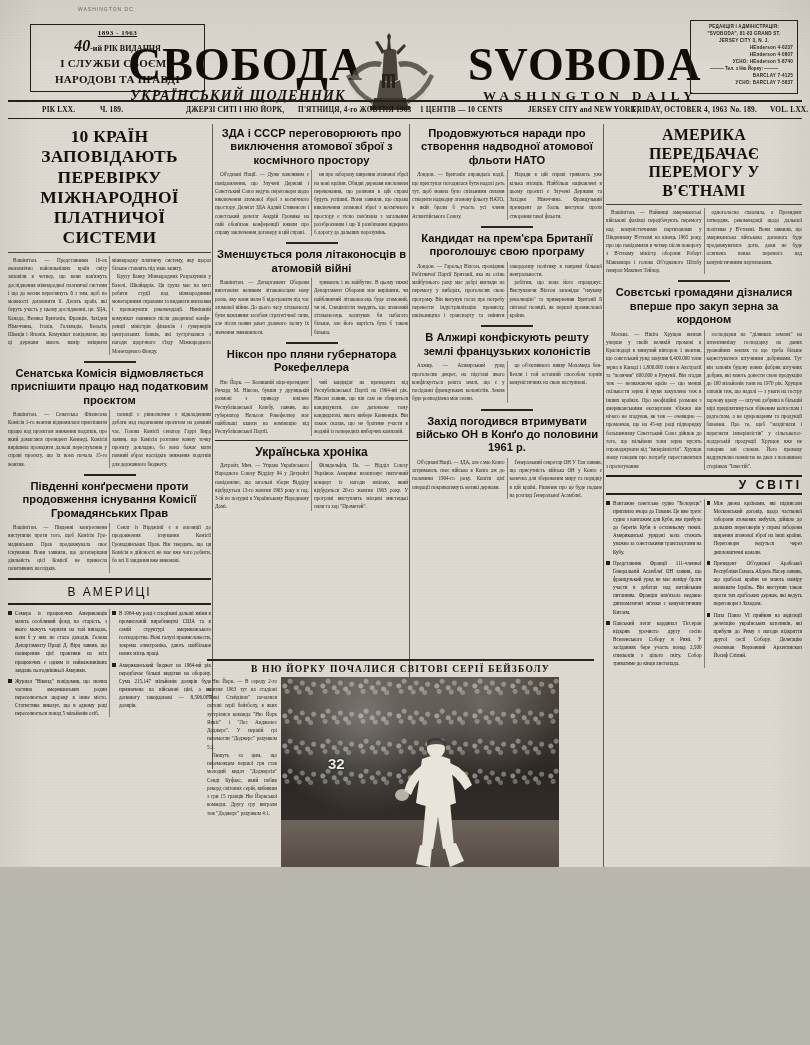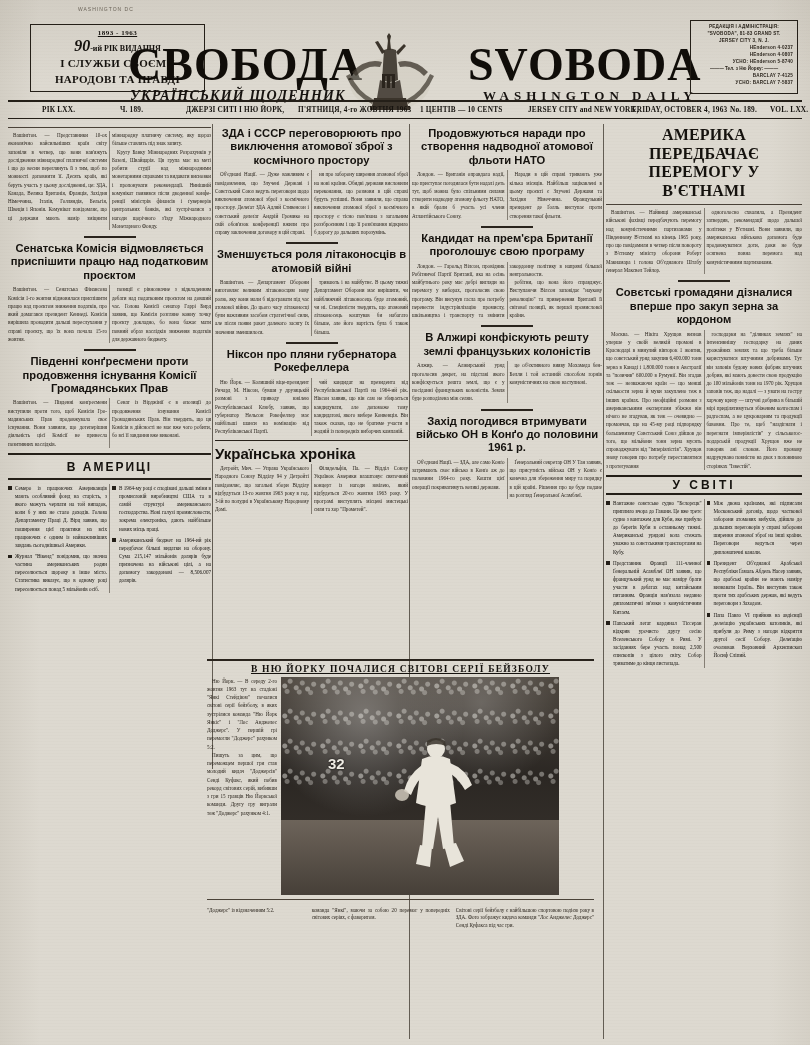--- a/index.html
+++ b/index.html
@@ -1,18 +1,18 @@
 <!DOCTYPE html>
 <html><head>
 <meta charset="utf-8">
 <style>
   html,body{margin:0;padding:0;background:#b9b6ae;}
   body{font-family:"Liberation Serif", serif;}
   #page{
-    position:relative;width:810px;height:1045px;margin:0 auto;
+    position:relative;width:810px;height:867px;margin:0 auto;
     background:#ddd9d0;
     background-image:
       linear-gradient(180deg, rgba(120,110,95,.10) 0%, rgba(255,255,255,0) 8%),
       linear-gradient(90deg, rgba(140,130,112,.12) 0%, rgba(255,255,255,0) 5%, rgba(255,255,255,0) 95%, rgba(140,130,112,.10) 100%);
     overflow:hidden;color:#15120e;
   }
   .paper-noise{position:absolute;inset:0;pointer-events:none;opacity:.35;
     background-image:repeating-linear-gradient(0deg, rgba(90,80,65,.05) 0 1px, rgba(255,255,255,0) 1px 3px);}
   
   .topmicro{position:absolute;top:6px;left:78px;font-size:5px;letter-spacing:1px;color:#6b6459;font-family:"Liberation Sans",sans-serif;}
@@ -55,28 +55,28 @@
         font-family:"Liberation Sans",sans-serif;}
   h1.big2{font-size:16px;}
   .hr-short{height:2px;background:#2a241d;width:52px;margin:6px auto 4px;}
   .hr-full{height:1.6px;background:#2a241d;margin:4px 0 3px;}
   .hr-thin{height:1px;background:#4a4238;margin:3px 0;}
   
   .txt{font-size:5.1px;line-height:1.62;text-align:justify;color:#2a241c;
        font-family:"Liberation Serif",serif;}
   .txt p{margin:0 0 0 0;text-indent:5px;}
   .two{column-count:2;column-gap:5px;column-rule:1px solid rgba(60,52,42,.55);}
-  .sec-title{text-align:center;font-weight:bold;font-size:12px;letter-spacing:2px;
+  .sec-title{text-align:center;font-weight:normal;font-size:12px;letter-spacing:2px;
      font-family:"Liberation Sans",sans-serif;margin:4px 0 3px;}
   .sec-bar{border-top:2px solid #241f18;border-bottom:2px solid #241f18;padding:1px 0;margin:5px 0 4px;}
-  .ukr-chronika{font-weight:bold;font-size:15px;margin:4px 0 2px;
+  .ukr-chronika{text-align:center;font-weight:bold;font-size:12px;margin:4px 0 2px;
     font-family:"Liberation Sans",sans-serif;}
   
   .photoblock{position:absolute;left:207px;top:655px;width:387px;height:284px;}
-  .photo-cap{font-size:9.5px;font-weight:bold;text-align:center;letter-spacing:1.2px;margin:0 0 3px;text-decoration:underline;}
+  .photo-cap{font-size:9.5px;font-weight:bold;text-align:center;letter-spacing:1.2px;margin:0 0 3px;}
   .photo{position:relative;width:278px;height:218px;margin-left:74px;overflow:hidden;
     background:#2e2a26;}
   .ph-sky{position:absolute;inset:0;
     background:
       radial-gradient(circle at 30% 18%, rgba(255,255,255,.30), rgba(255,255,255,0) 38%),
       radial-gradient(circle at 72% 12%, rgba(255,255,255,.22), rgba(255,255,255,0) 30%),
       linear-gradient(180deg,#4b443c 0%,#2b2723 45%,#3c3630 100%);}
   .ph-crowd{position:absolute;left:0;top:0;width:100%;height:52%;
     background-image:
       radial-gradient(circle at 10% 30%, rgba(230,228,222,.55) 0 2px, rgba(0,0,0,0) 3px),
@@ -90,39 +90,39 @@
       radial-gradient(circle at 78% 52%, rgba(230,228,222,.38) 0 2px, rgba(0,0,0,0) 3px);
     background-size:38px 30px;opacity:.9;}
   .ph-field{position:absolute;left:0;bottom:0;width:100%;height:34%;
     background:linear-gradient(180deg,#6d645a 0%,#463f38 100%);}
   .ph-player{position:absolute;left:40%;top:26%;width:86px;height:140px;}
   .ph-num{position:absolute;left:47px;top:78px;font-size:15px;font-weight:bold;color:#efece4;
     font-family:"Liberation Sans",sans-serif;text-shadow:0 0 2px #000;}
   .cap-under{font-size:5.1px;line-height:1.55;text-align:justify;margin-top:4px;color:#2a241c;}
   
   .svit{border-top:2px solid #241f18;border-bottom:2px solid #241f18;margin:5px 0 4px;padding:1px 0;
-    text-align:center;font-weight:bold;font-size:12px;letter-spacing:3px;font-family:"Liberation Sans",sans-serif;}
+    text-align:right;font-weight:bold;font-size:12px;letter-spacing:3px;font-family:"Liberation Sans",sans-serif;}
   .bullet-item{position:relative;padding-left:7px;font-size:5.1px;line-height:1.6;text-align:justify;margin-bottom:3px;}
   .bullet-item:before{content:"";position:absolute;left:0;top:2.5px;width:3.5px;height:3.5px;background:#241f18;}
   .amer-item{position:relative;padding-left:7px;font-size:5.1px;line-height:1.6;text-align:justify;margin-bottom:3px;}
   .amer-item:before{content:"";position:absolute;left:0;top:2.5px;width:3.5px;height:3.5px;background:#241f18;}
 </style>
 </head>
 <body>
 
 <div id="page">
   <div class="paper-noise"></div>
 
   <div class="topmicro">WASHINGTON DC</div>
 
   <div class="masthead">
 
     <div class="mh-box mh-left">
       <div class="yrs">1893 - 1963</div>
-      <div class="big"><span>90</span><small>-ий РІК ВИДАННЯ</small></div>
+      <div class="big"><span>40</span><small>-ий РІК ВИДАННЯ</small></div>
       <div class="ln">І СЛУЖБИ СВОЄМУ</div>
       <div class="ln">НАРОДОВІ ТА ПРАВДІ</div>
     </div>
 
     <div class="title t-left">СВОБОДА</div>
     <div class="sub s-left">УКРАЇНСЬКИЙ ЩОДЕННИК</div>
 
     <svg class="emblem" viewBox="0 0 120 82">
       <g fill="#3b342b">
         <ellipse cx="60" cy="52" rx="40" ry="26" fill="#cfc9bd" opacity=".45"></ellipse>
@@ -154,38 +154,39 @@
       <div class="r">УСНО: HEnderson 5-8740</div>
       <div class="sep">——— Тел. з Ню Йорку: ———</div>
       <div class="r">BARCLAY 7-4125</div>
       <div class="r">УСНО: BARCLAY 7-5837</div>
     </div>
   </div>
 
   <div class="rule" style="top:100px;height:2px;"></div>
   <div class="dateline">
     <span style="left:34px;">РІК LXX.</span>
-    <span style="left:112px;">Ч. 189.</span>
+    <span style="left:92px;">Ч. 189.</span>
     <span style="left:178px;">ДЖЕРЗІ СИТІ І НЮ ЙОРК,</span>
     <span style="left:290px;">П'ЯТНИЦЯ, 4-го ЖОВТНЯ 1963</span>
     <span style="left:412px;">1 ЦЕНТІВ — 10 CENTS</span>
     <span style="left:520px;">JERSEY CITY and NEW YORK,</span>
     <span style="left:624px;">FRIDAY, OCTOBER 4, 1963</span>
     <span style="left:722px;">No. 189.</span>
     <span style="left:762px;">VOL. LXX.</span>
   </div>
   <div class="rule" style="top:118px;height:1px;"></div>
 
   <div class="cols">
 
     <div class="vrule" style="left:204px;height:645px;"></div>
     <div class="vrule" style="left:401px;height:915px;"></div>
     <div class="vrule" style="left:595px;height:915px;"></div>
 
     <div class="col c1">
+      <h1 class="hl">10 КРАЇН ЗАПОВІДАЮТЬ ПЕРЕВІРКУ МІЖНАРОД­НОЇ ПЛАТНИЧОЇ СИСТЕМИ</h1>
       <div class="hr-thin"></div>
       <div class="txt two">
         <p>Вашінґтон. — Представники 10-ох економічно най­сильніших країн світу заповіли в четвер, що вони нав'яжуть дослідження міжнародної платничої системи і що до весни переглянуть її з тим, щоб по можності допов­нити її. Десять країн, які беруть участь у цьому дослі­дженні, це: ЗДА, Канада, Велика Британія, Франція, Західня Німеччина, Італія, Голляндія, Бельгія, Швеція і Японія. Комунікат повідомляє, що ці держави мають намір зміцнити міжнародну платничу систему, яку що­раз більше ставлять під знак запиту.</p>
         <p>Кругу Банку Міжнародних Розрахунків у Базелі, Швай­царія. Ця група має на меті робити студії над міжнародними монетарними справами та видавати висновки і про­понувати рекомендації. Нинішній комунікат появив­ся після дводенної конфе­ренції міністрів фінансів і ґуверне­рів центральних банків, які зустрічалися з нагоди щорічного з'їзду Міжнародного Моне­тарного Фонду.</p>
       </div>
 
       <div class="hr-short"></div>
       <h2 class="hl">Сенатська Комісія відмовляється приспішити працю над податковим проєктом</h2>
       <div class="txt two">
         <p>Вашінґтон. — Сенатська Фінансова Комісія 1-го жов­тня відмовилася приспішити працю над проєктом зни­ження податків, про який домагався президент Кен­неді. Комісія вирішила про­вадити дальші переслухан­ня у справі проєкту, що їх вона почала 15-го жовтня.</p>

